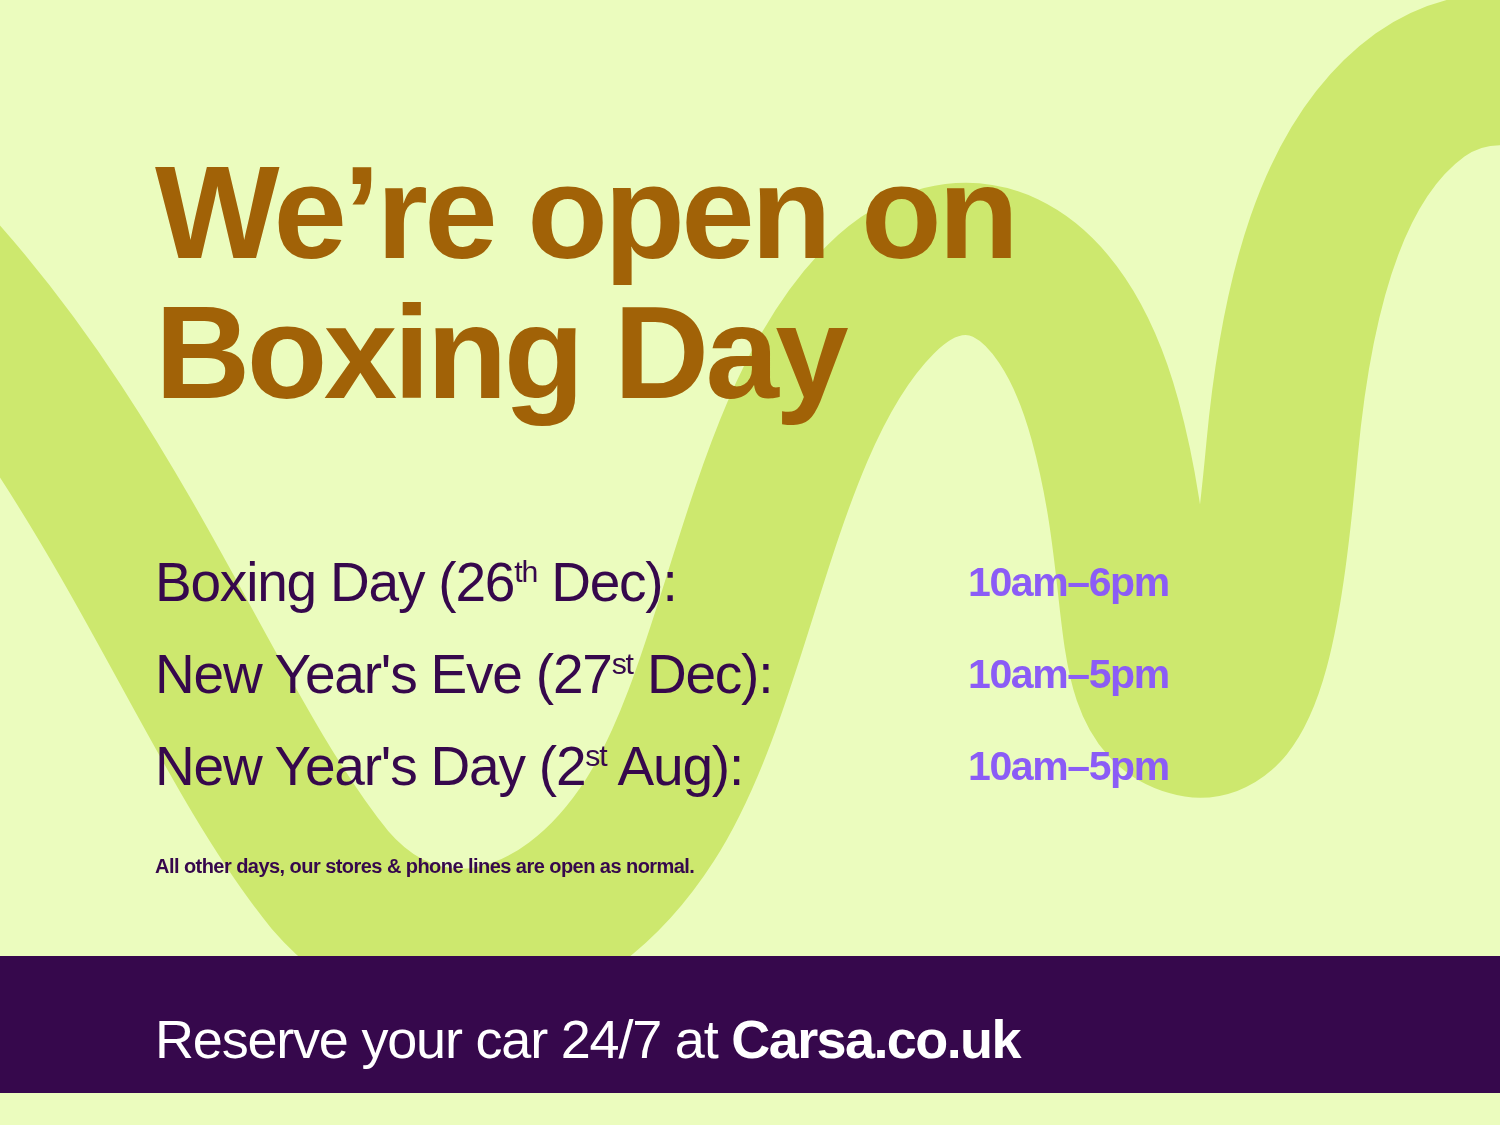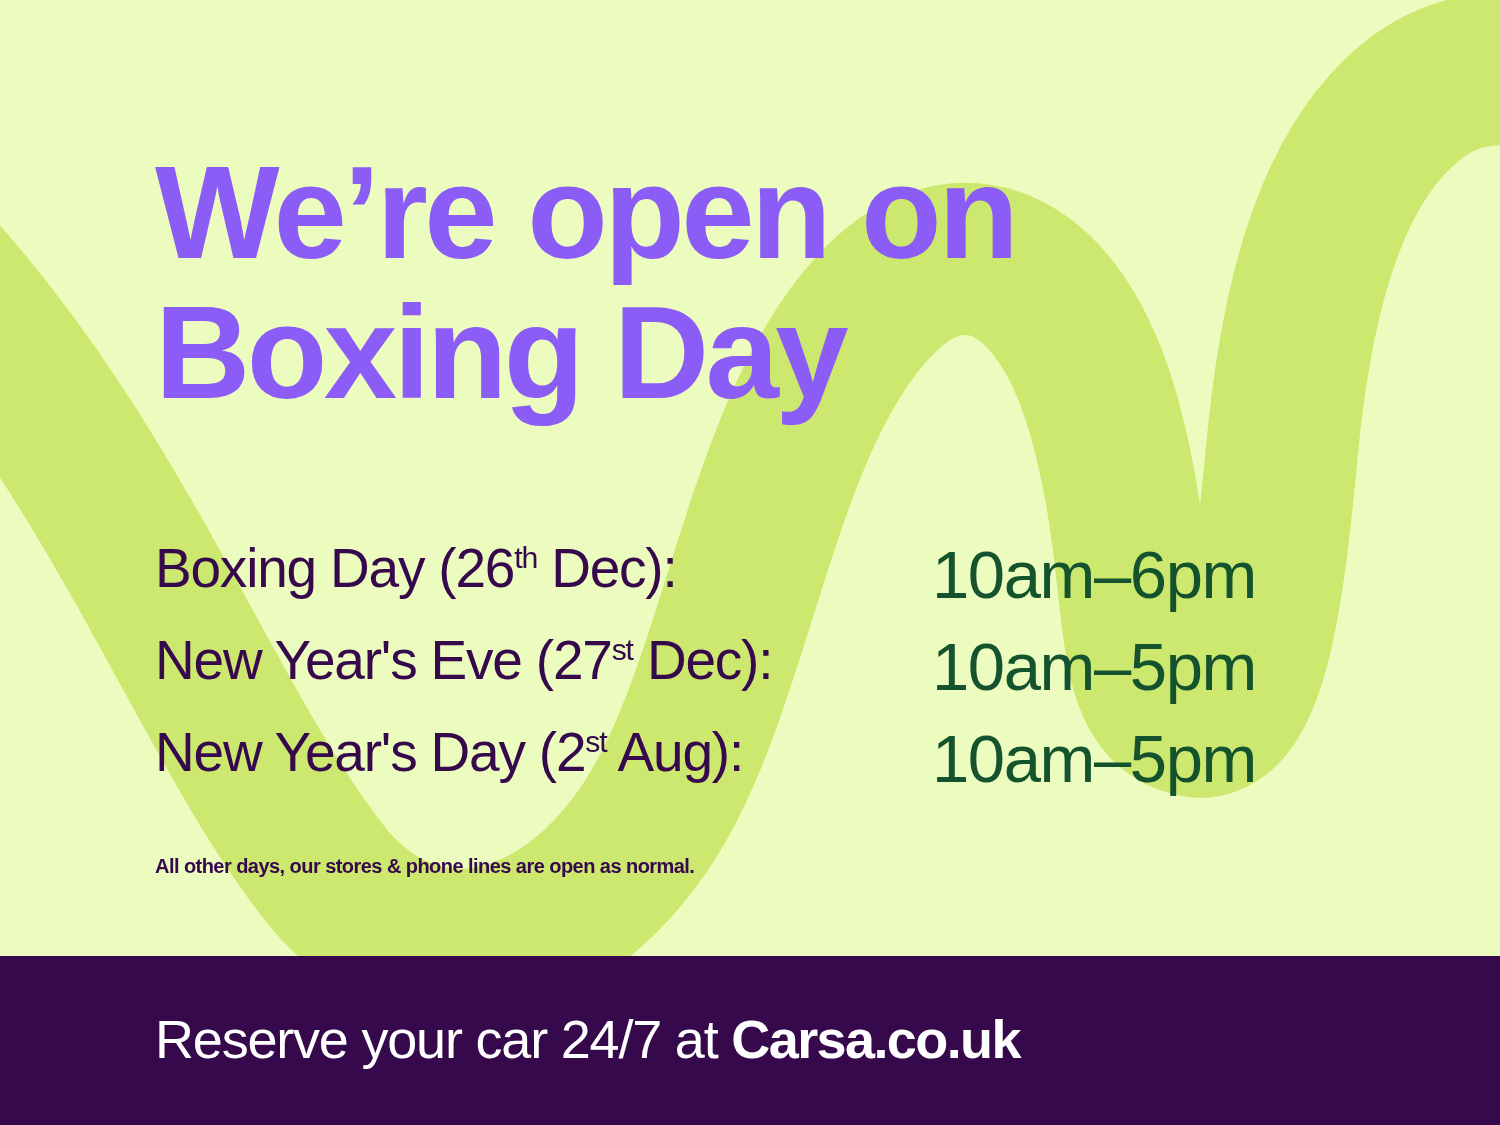--- a/index.html
+++ b/index.html
@@ -39,80 +39,81 @@
   #headline {
     position: absolute;
     left: 155px;
     top: 143px;
     width: 1200px;
     margin: 0;
     font-size: 132px;
     line-height: 1.06;
     font-weight: 700;
     letter-spacing: -3.6px;
-    color: #8b5cf6;
+    color: #a16207;
     white-space: pre-line;
   }
 
   
   #schedule {
     position: absolute;
     left: 155px;
     top: 536px;
     width: 1180px;
   }
 
   .sched-row {
     display: flex;
-    align-items: flex-start;
+    align-items: center;
     height: 92px;
+    gap: 36px;
   }
 
   .sched-label {
     width: 777px;
     flex: 0 0 777px;
     font-size: 55px;
     font-weight: 400;
     letter-spacing: -1.2px;
     color: #36084c;
     white-space: nowrap;
   }
 
   .sched-label sup {
     font-size: 0.55em;
     vertical-align: super;
     line-height: 0;
   }
 
   .sched-time {
-    font-size: 67px;
-    font-weight: 400;
+    font-size: 41px;
+    font-weight: 700;
     letter-spacing: -1.4px;
-    color: #14532d;
+    color: #8b5cf6;
     white-space: nowrap;
   }
 
   #fineprint {
     position: absolute;
     left: 155px;
     top: 855px;
     font-size: 20px;
     font-weight: 700;
     letter-spacing: -0.55px;
     color: #36084c;
     white-space: nowrap;
   }
 
   
   #footer-bar {
     position: absolute;
     left: 0;
     top: 956px;
     width: 1500px;
-    height: 169px;
+    height: 137px;
     background: #36084c;
   }
 
   #cta {
     position: absolute;
     left: 155px;
     top: 52px;
     font-size: 54px;
     letter-spacing: -1.2px;
     color: #ffffff;

